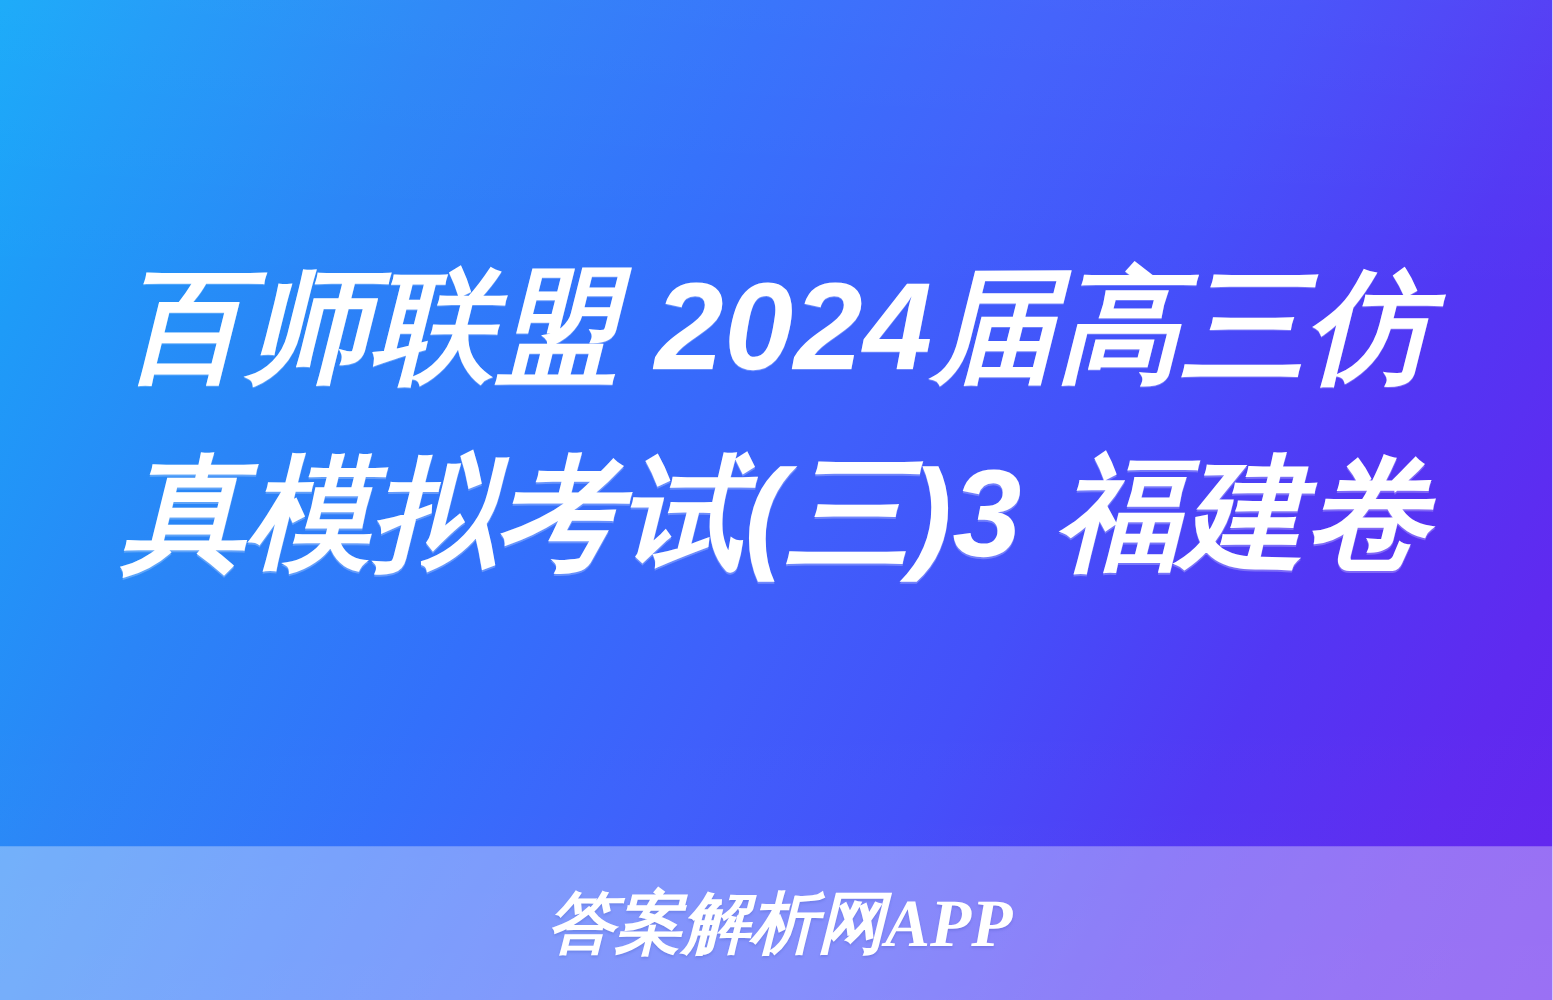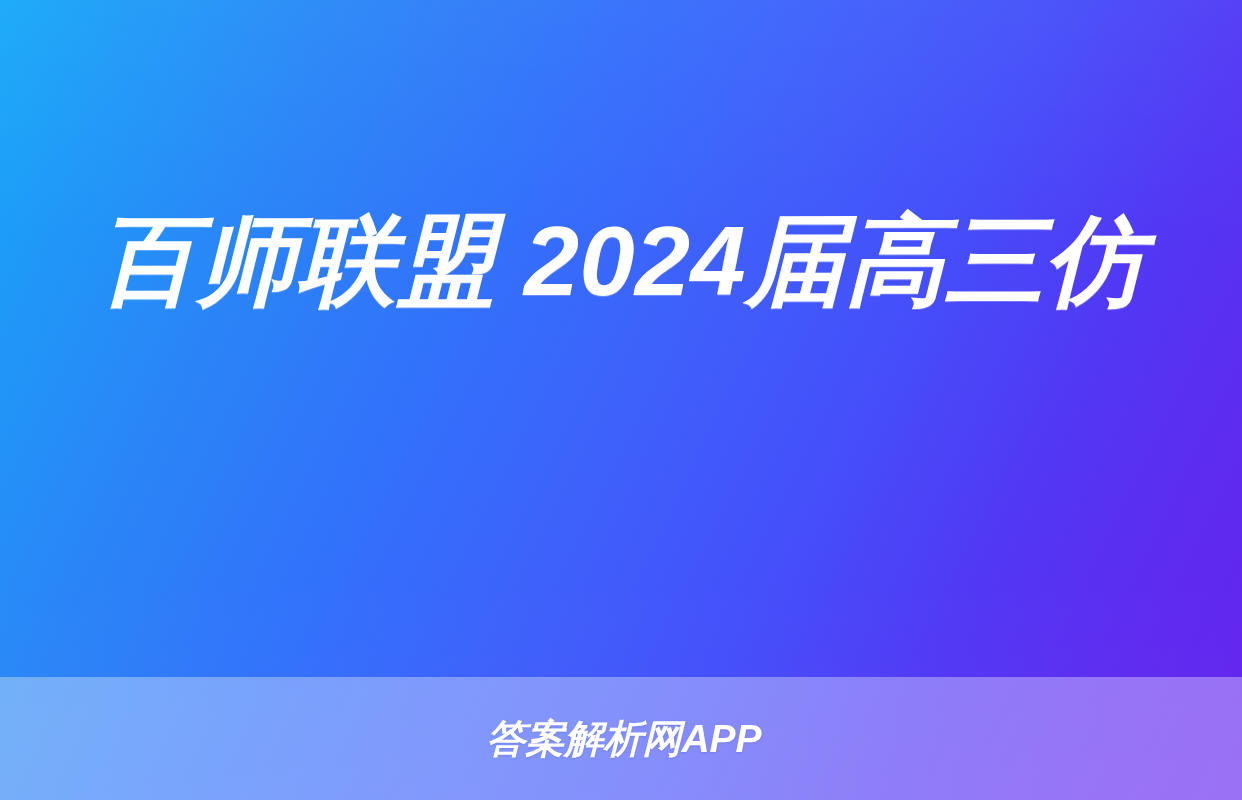--- a/index.html
+++ b/index.html
@@ -75,37 +75,38 @@
     height: 123px;
     background: rgba(255, 255, 255, 0.34);
     z-index: 3;
     display: flex;
     align-items: center;
     justify-content: center;
   }
 
   .watermark-text {
     color: #ffffff;
-    font-family: Liberation Sans, sans-serif;
-    font-size: 39px;
+    font-family: Liberation Serif, serif;
+    font-size: 54px;
     line-height: 56px;
     font-weight: 700;
     font-style: italic;
     letter-spacing: 0px;
     white-space: nowrap;
     transform: translateX(3px);
     text-shadow: 0 1px 2px rgba(40, 60, 160, 0.18);
   }
 </style>
 </head>
 <body>
 
 <div class="card">
 
   <div class="title-block">
     <div class="title-line">百师联盟 2024届高三仿</div>
+    <div class="title-line">真模拟考试(三)3 福建卷</div>
   </div>
 
   <div class="watermark-band">
     <div class="watermark-text">答案解析网APP</div>
   </div>
 
 </div>
 
 </body></html>

